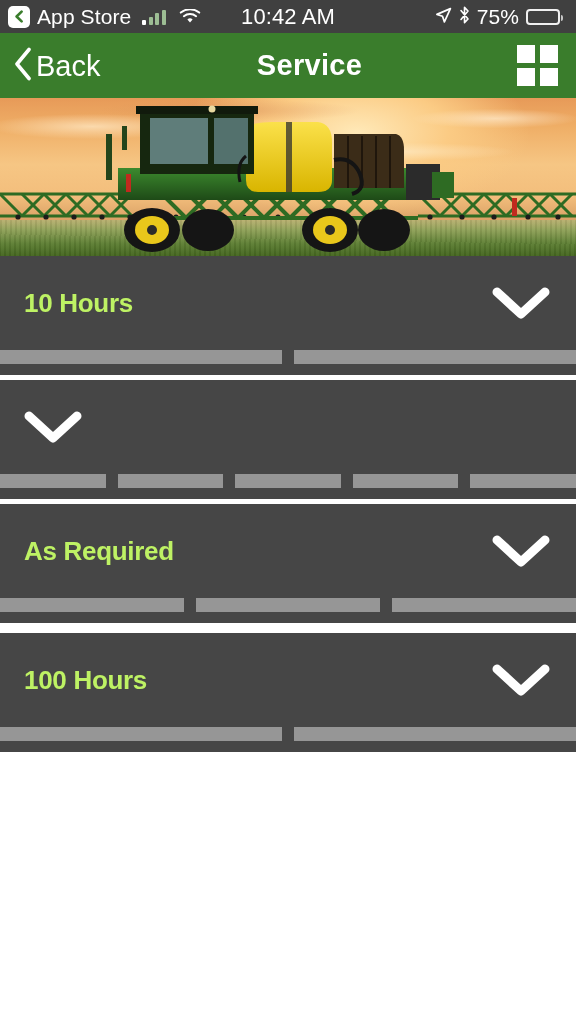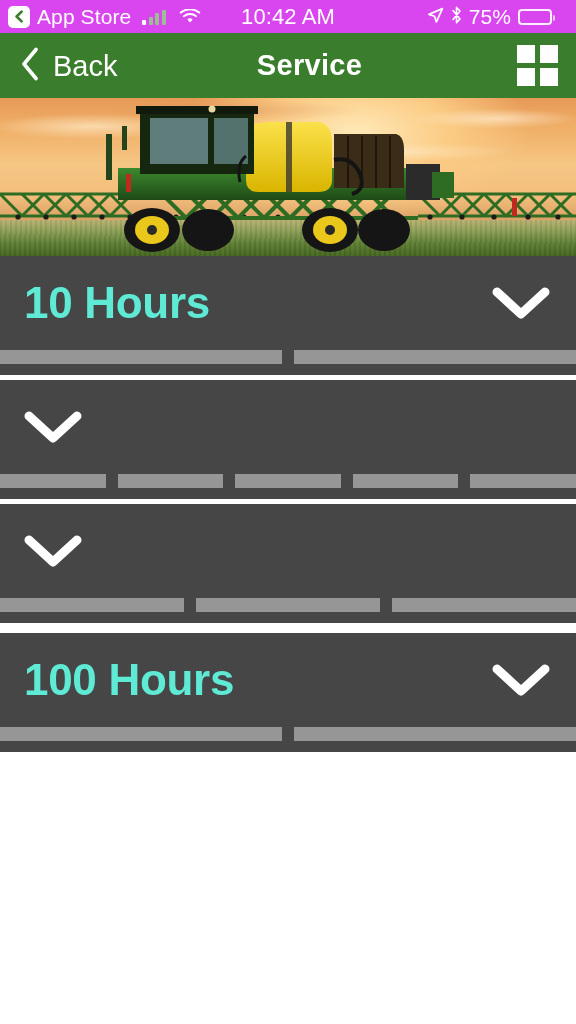--- a/index.html
+++ b/index.html
@@ -20,21 +20,21 @@
     overflow: hidden;
     background: #ffffff;
   }
 
   
   .status-bar {
     position: absolute;
     top: 0; left: 0;
     width: 576px;
     height: 33px;
-    background: #d946ef;
+    background: #404040;
     display: flex;
     align-items: center;
     color: #ffffff;
     font-size: 22px;
     letter-spacing: 0.1px;
   }
   .sb-left {
     display: flex;
     align-items: center;
     padding-left: 8px;
@@ -79,21 +79,21 @@
     font-size: 22px;
     line-height: 33px;
     font-weight: 400;
     pointer-events: none;
   }
   .sb-right {
     margin-left: auto;
     display: flex;
     align-items: center;
     gap: 7px;
-    padding-right: 24px;
+    padding-right: 16px;
     position: relative;
     z-index: 2;
   }
   .sb-batt-pct { font-size: 21px; line-height: 22px; }
   .sb-batt {
     width: 34px; height: 16px;
     border: 2px solid rgba(255,255,255,0.92);
     border-radius: 4px;
     position: relative;
     padding: 1.5px;
@@ -118,22 +118,22 @@
     top: 33px; left: 0;
     width: 576px;
     height: 65px;
     background: #3A7D2C;
     display: flex;
     align-items: center;
   }
   .nav-back {
     display: flex;
     align-items: center;
-    gap: 13px;
-    padding-left: 20px;
+    gap: 3px;
+    padding-left: 13px;
     cursor: pointer;
   }
   .nav-back-label {
     color: #ffffff;
     font-size: 29px;
     font-weight: 400;
     line-height: 30px;
   }
   .nav-title {
     position: absolute;
@@ -211,22 +211,22 @@
   .section { position: relative; width: 576px; background: #464646; }
   .section-header {
     height: 94px;
     display: flex;
     align-items: center;
     justify-content: space-between;
     padding: 0 26px 0 24px;
     cursor: pointer;
   }
   .section-title {
-    color: #5eead4;
-    font-size: 44px;
+    color: #bef264;
+    font-size: 26px;
     font-weight: 700;
     letter-spacing: -0.3px;
     line-height: 44px;
     white-space: nowrap;
   }
   .chevron { flex: 0 0 auto; display: block; }
   .rows {
     height: 25px;
     display: flex;
     align-items: flex-start;
@@ -440,20 +440,21 @@
           <div class="row-chip"></div>
           <div class="row-chip"></div>
           <div class="row-chip"></div>
           <div class="row-chip"></div>
           <div class="row-chip"></div>
         </div>
       </div>
       <div class="divider"></div>
       <div class="section">
         <div class="section-header">
+          <div class="section-title">As Required</div>
           <span>
             <svg class="chevron" width="58" height="34" viewBox="0 0 58 34">
               <path d="M5 6 L29 28 L53 6" fill="none" stroke="#ffffff" stroke-width="9" stroke-linecap="round" stroke-linejoin="round"></path>
             </svg>
           </span>
         </div>
         <div class="rows">
           <div class="row-chip"></div>
           <div class="row-chip"></div>
           <div class="row-chip"></div>

